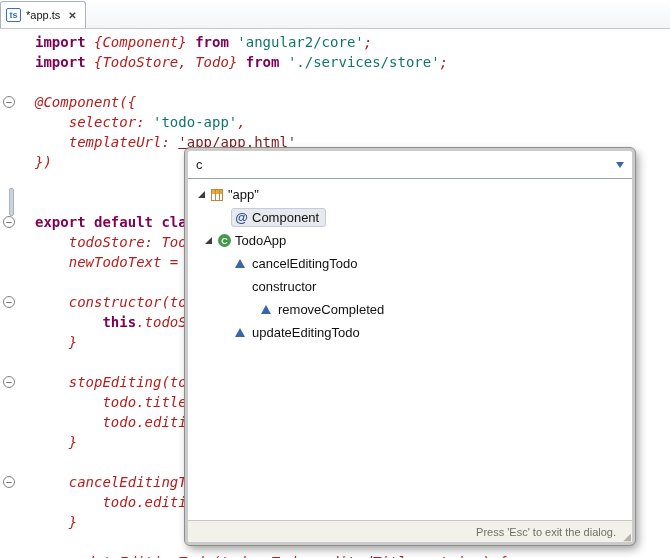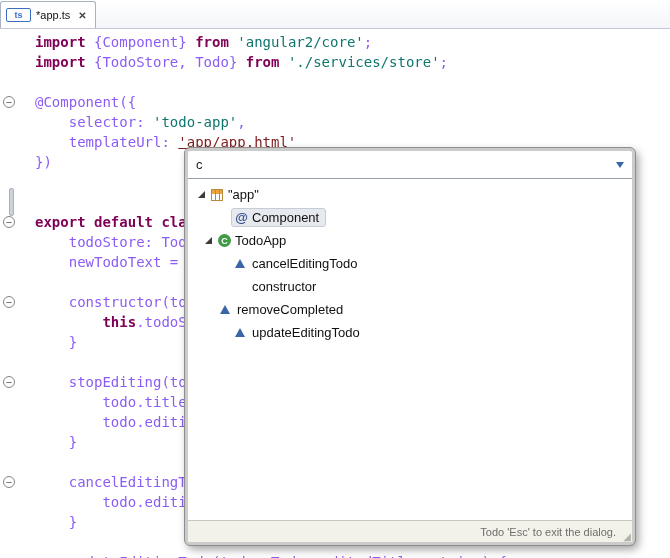--- a/index.html
+++ b/index.html
@@ -2,34 +2,34 @@
 <html><head>
 <meta charset="utf-8">
 <style>
   html,body{margin:0;padding:0;}
   body{width:670px;height:558px;overflow:hidden;background:#fff;font-family:"Liberation Sans",sans-serif;position:relative;}
 
   
   .tabbar{position:relative;height:28px;background:linear-gradient(#ffffff,#f3f5f8);border-bottom:1px solid #c3c9d3;}
   .tab{position:absolute;left:0;top:1px;height:27px;background:#fff;border:1px solid #a9b2c0;border-bottom:none;
        border-radius:3px 3px 0 0;display:flex;align-items:center;gap:5px;padding:0 8px 0 5px;box-sizing:border-box;z-index:2;}
-  .ficon{width:25px;height:14px;border:1px solid #3a6fc4;border-radius:2px;color:#3a6fc4;font-size:9px;font-weight:bold;
+  .ficon{width:15px;height:14px;border:1px solid #3a6fc4;border-radius:2px;color:#3a6fc4;font-size:9px;font-weight:bold;
          display:flex;align-items:center;justify-content:center;background:#fff;box-sizing:border-box;}
   .ttitle{font-size:11px;color:#111;}
   .tclose{font-size:10px;color:#444;font-weight:bold;margin-left:3px;cursor:pointer;}
 
   
   .editor{position:absolute;top:29px;left:0;right:0;bottom:0;background:#fff;overflow:hidden;}
   .code{position:absolute;top:3px;left:0;right:0;font-family:"DejaVu Sans Mono","Liberation Mono",monospace;
         font-size:14px;line-height:20px;white-space:pre;}
   .code-line{height:20px;padding-left:35px;}
   .k{color:#7f0055;font-weight:bold;}
   .s{color:#0f766e;}
   .l{color:#7f1d1d;text-decoration:underline;}
-  .p{color:#8b5cf6;}
+  .p{color:#b91c1c;font-style:italic;}
   .fold{position:absolute;left:3px;width:12px;height:12px;border:1px solid #848484;border-radius:50%;background:#fff;
         color:#555;font-size:11px;line-height:10px;text-align:center;box-sizing:border-box;cursor:pointer;}
   .range-ind{position:absolute;left:9px;top:159px;width:5px;height:28px;background:#ccd2da;border:1px solid #aab2bc;
         border-radius:2px;box-sizing:border-box;}
 
   
   .dialog{position:absolute;left:185px;top:148px;width:450px;height:397px;background:#fff;
           border:3px solid #cbcbcb;outline:1px solid #8e8e8e;border-radius:5px;
           box-shadow:3px 4px 10px rgba(0,0,0,.4);box-sizing:border-box;display:flex;flex-direction:column;z-index:10;}
   .filter-row{height:27px;min-height:27px;display:flex;align-items:center;padding:0 8px;
@@ -106,30 +106,30 @@
           <span class="method-icon"></span>
           <span>cancelEditingTodo</span>
         </span>
       </div>
       <div class="trow" style="padding-left: 47px;">
         <span class="item-body">
           <span class="spacer-icon"></span>
           <span>constructor</span>
         </span>
       </div>
-      <div class="trow" style="padding-left: 32px;">
+      <div class="trow" style="padding-left: 73px;">
         <span class="item-body">
           <span class="method-icon"></span>
           <span>removeCompleted</span>
         </span>
       </div>
       <div class="trow" style="padding-left: 47px;">
         <span class="item-body">
           <span class="method-icon"></span>
           <span>updateEditingTodo</span>
         </span>
       </div>
     </div>
   <div class="statusbar">
-    <span>Todo 'Esc' to exit the dialog.</span>
+    <span>Press 'Esc' to exit the dialog.</span>
     <span class="grip">◢</span>
   </div>
 </div>
 
 </body></html>

